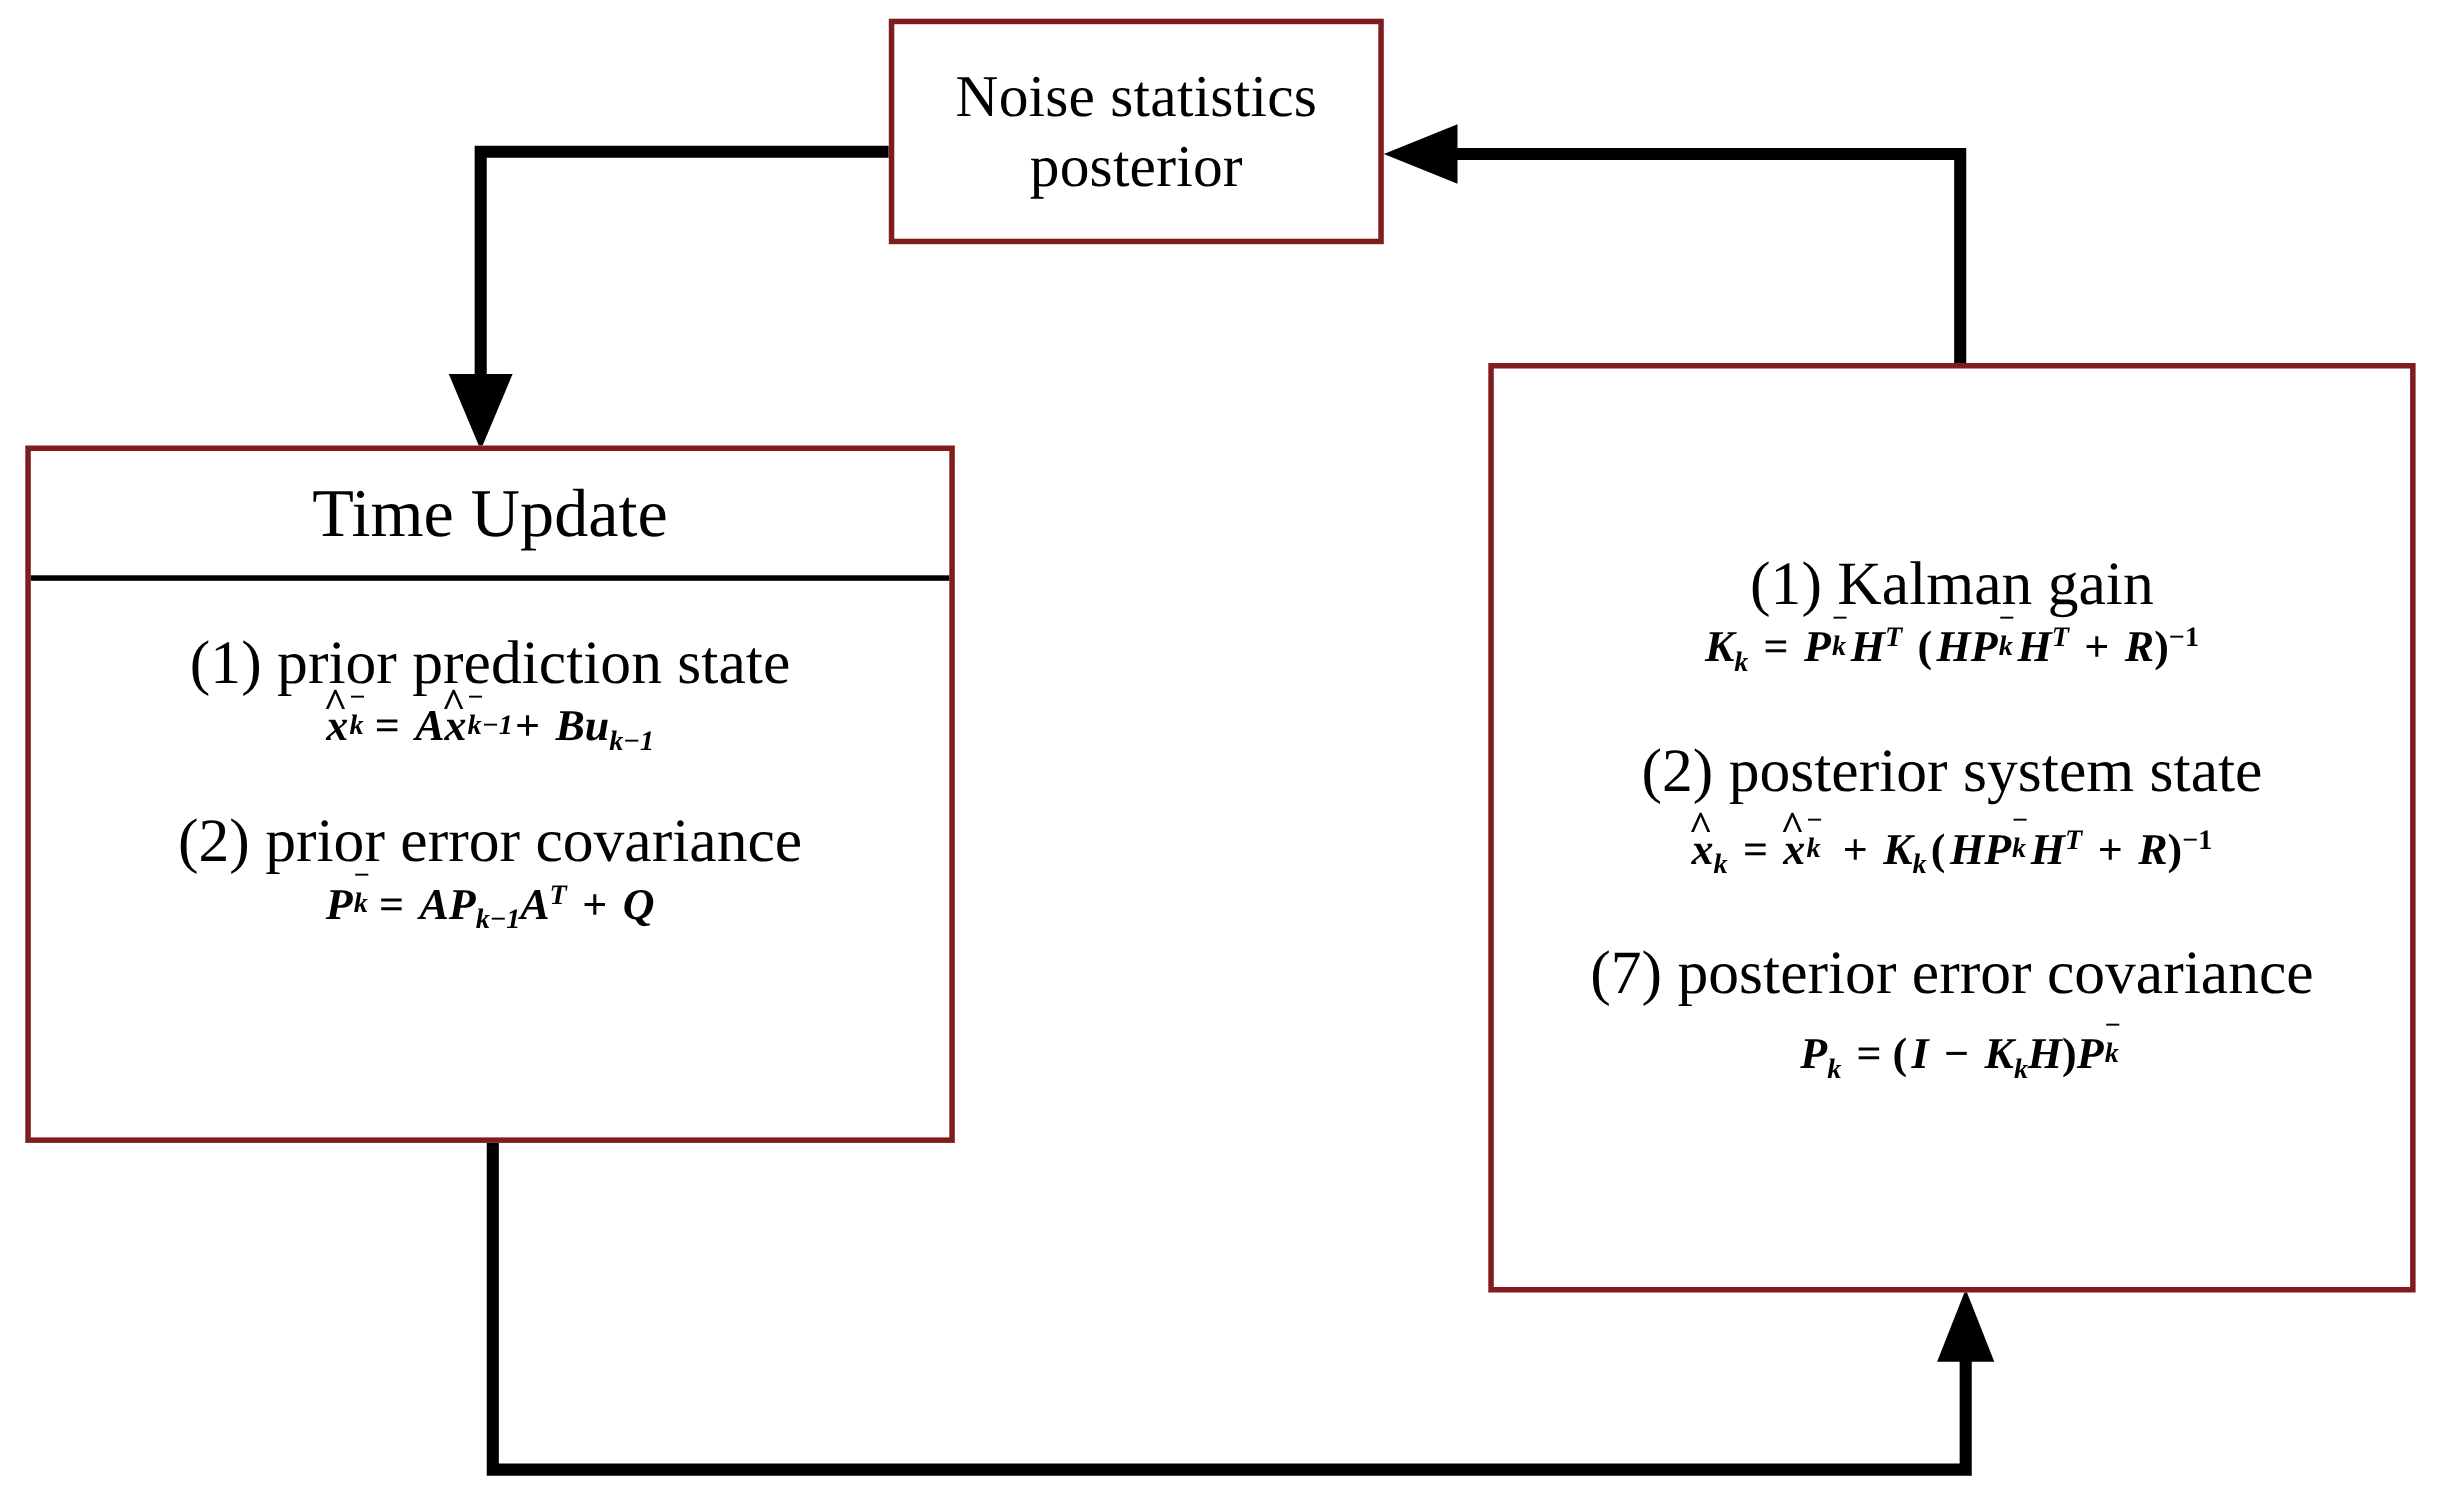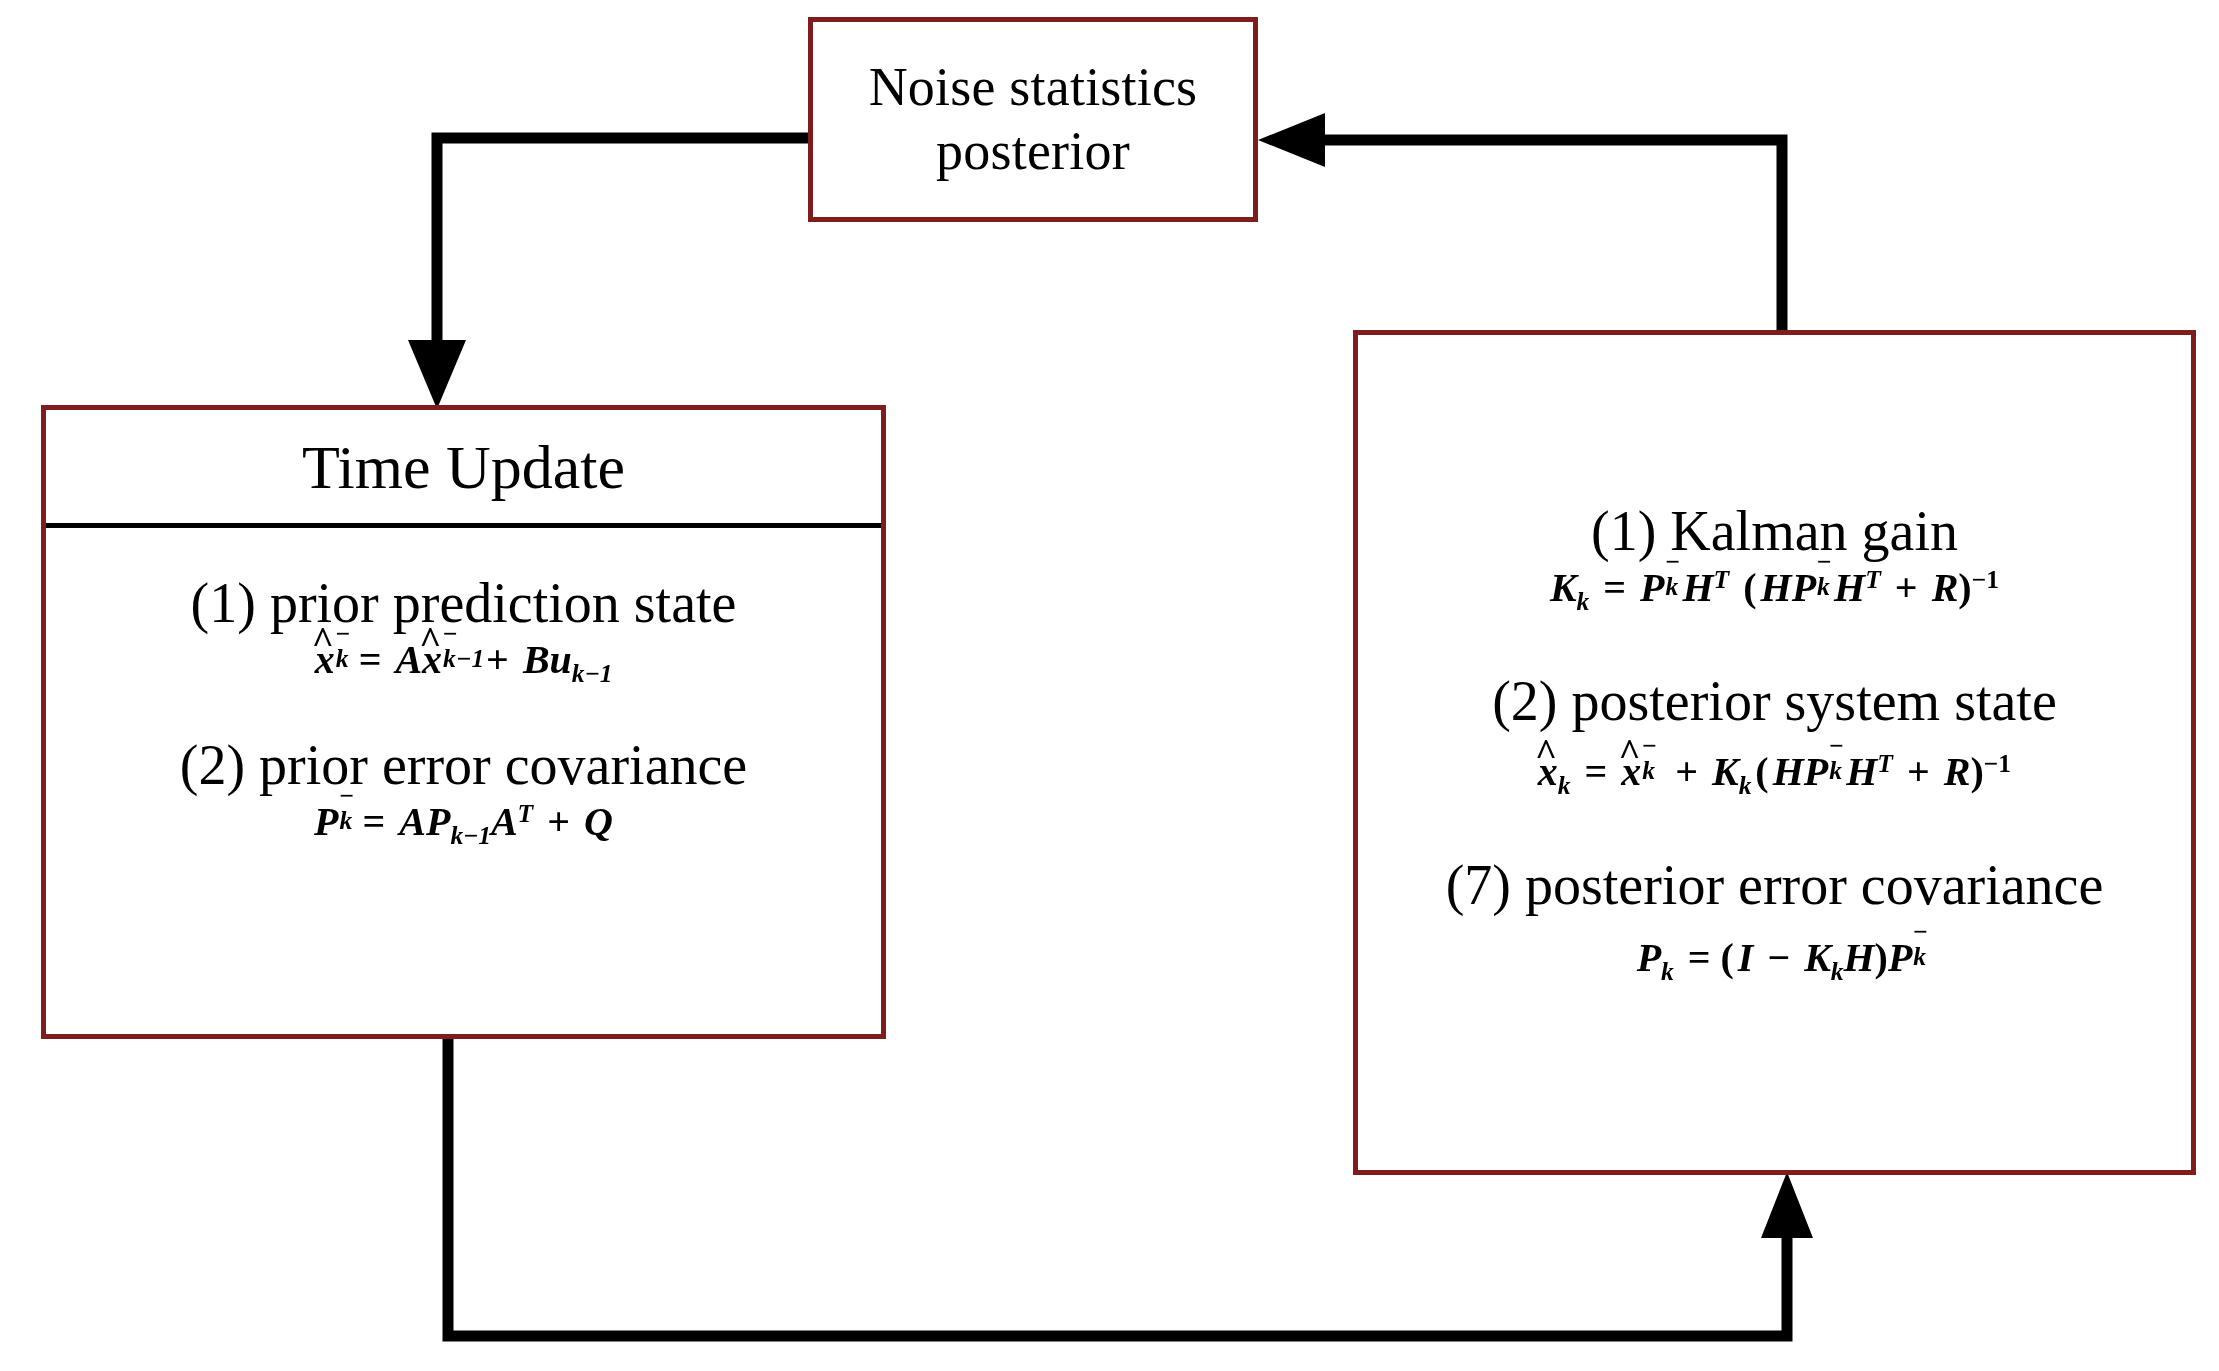--- a/index.html
+++ b/index.html
@@ -42,21 +42,21 @@
     justify-content: center;
   }
   #noise-box .title {
     font-size: 54px;
     line-height: 1.18;
     text-align: center;
     letter-spacing: 0.2px;
   }
 
   #time-box {
-    left: 41px;
+    left: 23px;
     top: 405px;
     width: 845px;
     height: 634px;
   }
   #measure-box {
     left: 1353px;
     top: 330px;
     width: 843px;
     height: 845px;
   }

